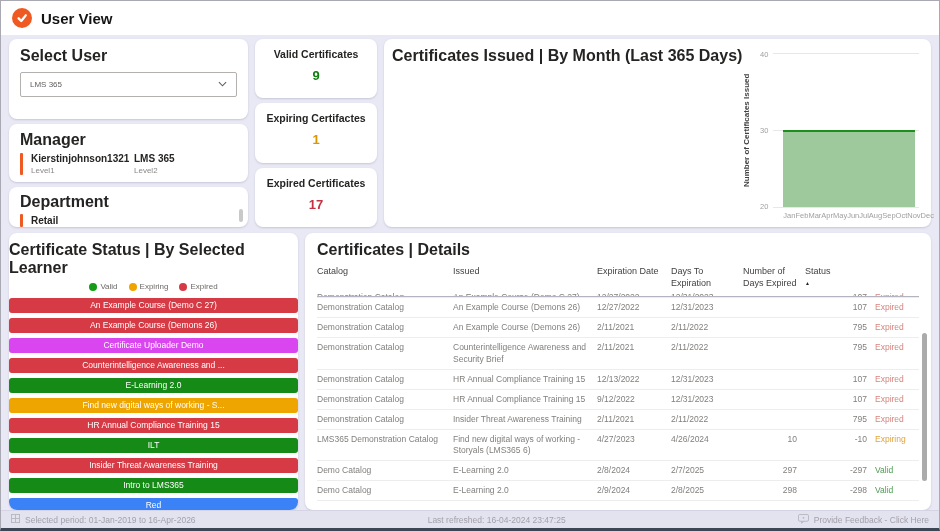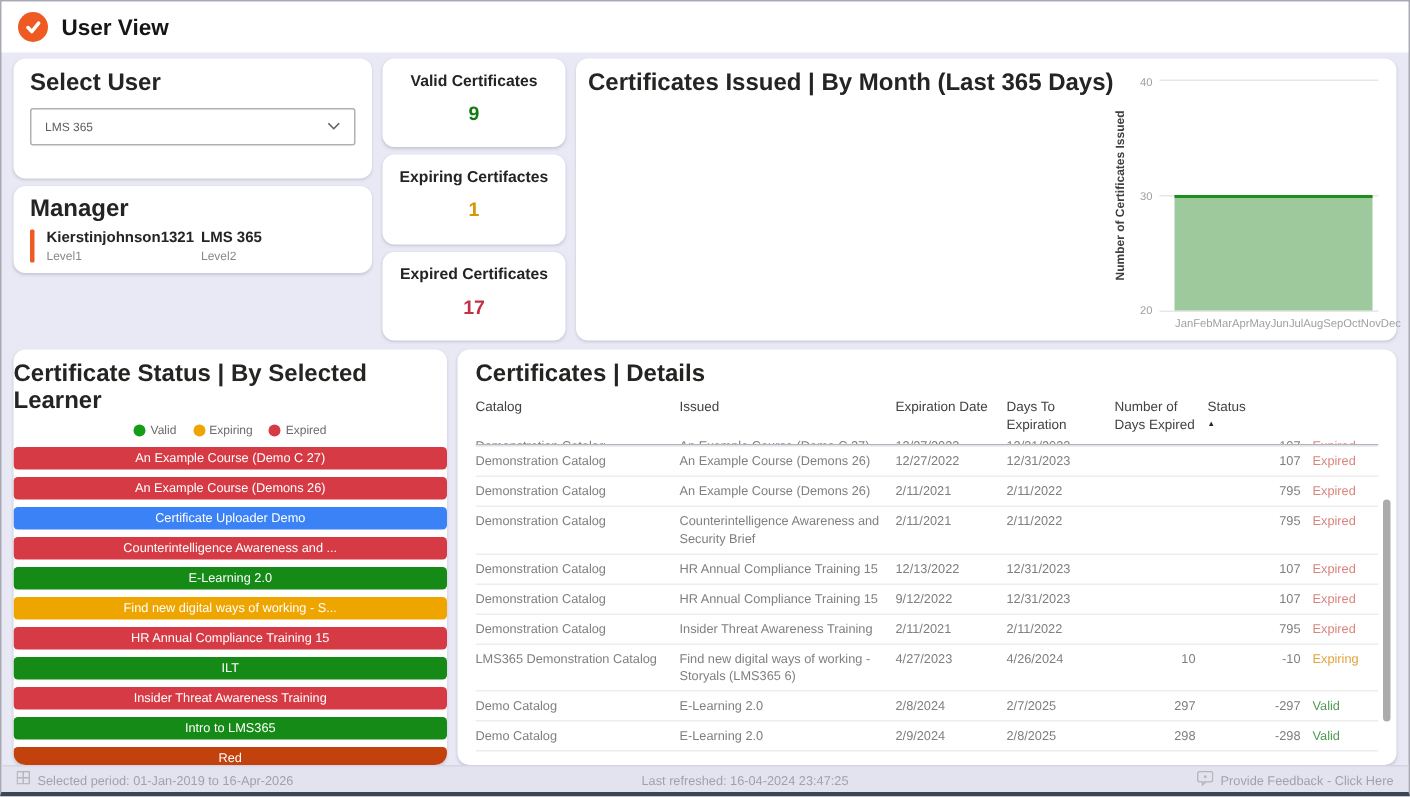--- a/index.html
+++ b/index.html
@@ -121,20 +121,28 @@
               <div class="mgr-name">Kierstinjohnson1321</div>
               <div class="mgr-level">Level1</div>
             </div>
             <div class="mgr-entry">
               <div class="mgr-name">LMS 365</div>
               <div class="mgr-level">Level2</div>
             </div>
           </div>
         </div>
 
+        <div class="card dept-card">
+          <div class="card-title">Department</div>
+          <div class="dept-row">
+            <div class="accent-bar" style="height:13px"></div>
+            <div class="dept-value">Retail</div>
+          </div>
+          <div class="dept-scroll"></div>
+        </div>
       </div>
 
       <div class="kpi-col" id="kpi-column">
           <div class="card kpi-card">
      <div class="kpi-label">Valid Certificates</div>
      <div class="kpi-value" style="color:#107C10">9</div>
    </div>
           <div class="card kpi-card">
      <div class="kpi-label">Expiring Certifactes</div>
      <div class="kpi-value" style="color:#D89600">1</div>
@@ -186,29 +194,29 @@
             <span class="leg">
      <span class="dot" style="background:#169C16"></span>Valid</span>
             <span class="leg">
      <span class="dot" style="background:#EFA500"></span>Expiring</span>
             <span class="leg">
      <span class="dot" style="background:#D63B45"></span>Expired</span>
           </div>
         <div id="status-bars">
             <div class="sbar" style="background:#D63B45">An Example Course (Demo C 27)</div>
             <div class="sbar" style="background:#D63B45">An Example Course (Demons 26)</div>
-            <div class="sbar" style="background:#3b82f6">Certificate Uploader Demo</div>
+            <div class="sbar" style="background:#d946ef">Certificate Uploader Demo</div>
             <div class="sbar" style="background:#D63B45">Counterintelligence Awareness and ...</div>
             <div class="sbar" style="background:#168A16">E-Learning 2.0</div>
             <div class="sbar" style="background:#EFA500">Find new digital ways of working - S...</div>
             <div class="sbar" style="background:#D63B45">HR Annual Compliance Training 15</div>
             <div class="sbar" style="background:#168A16">ILT</div>
             <div class="sbar" style="background:#D63B45">Insider Threat Awareness Training</div>
             <div class="sbar" style="background:#168A16">Intro to LMS365</div>
-            <div class="sbar" style="background:#c2410c">Red</div>
+            <div class="sbar" style="background:#3b82f6">Red</div>
           </div>
       </div>
 
       <div class="card details-card">
         <div class="card-title">Certificates | Details</div>
         <div class="thead" id="details-head">
             <div class="th">Catalog</div>
             <div class="th">Issued</div>
             <div class="th">Expiration Date</div>
             <div class="th">Days To Expiration</div>

